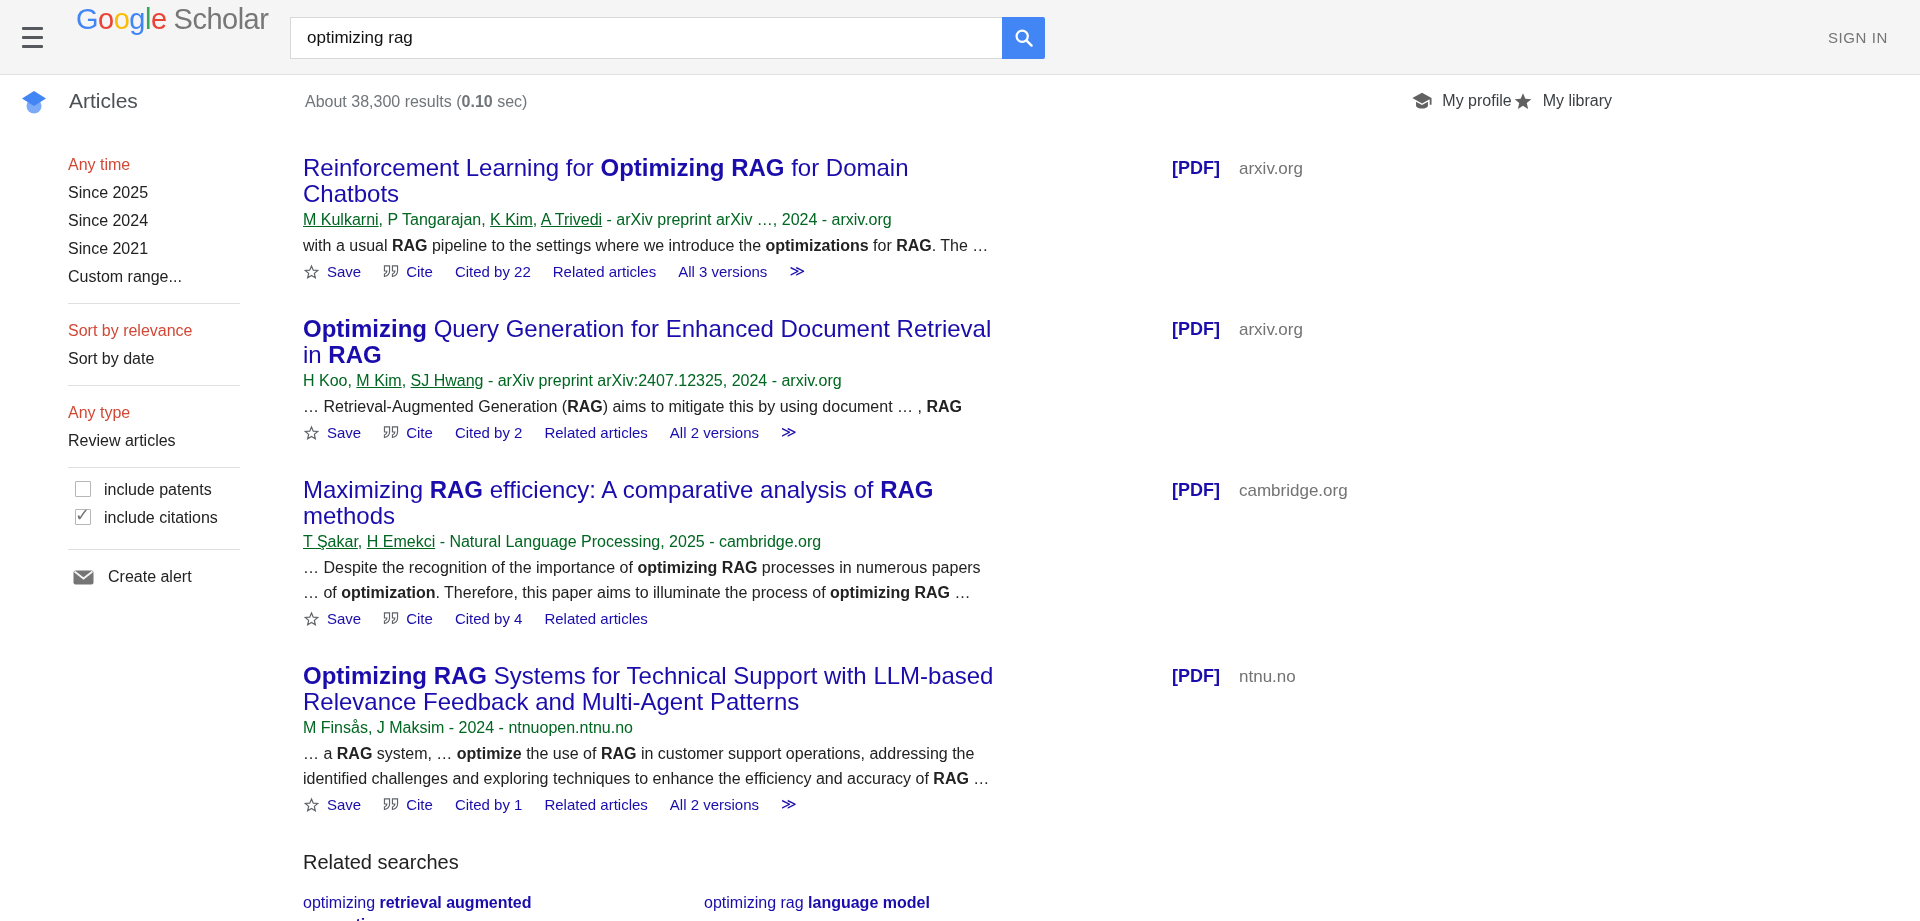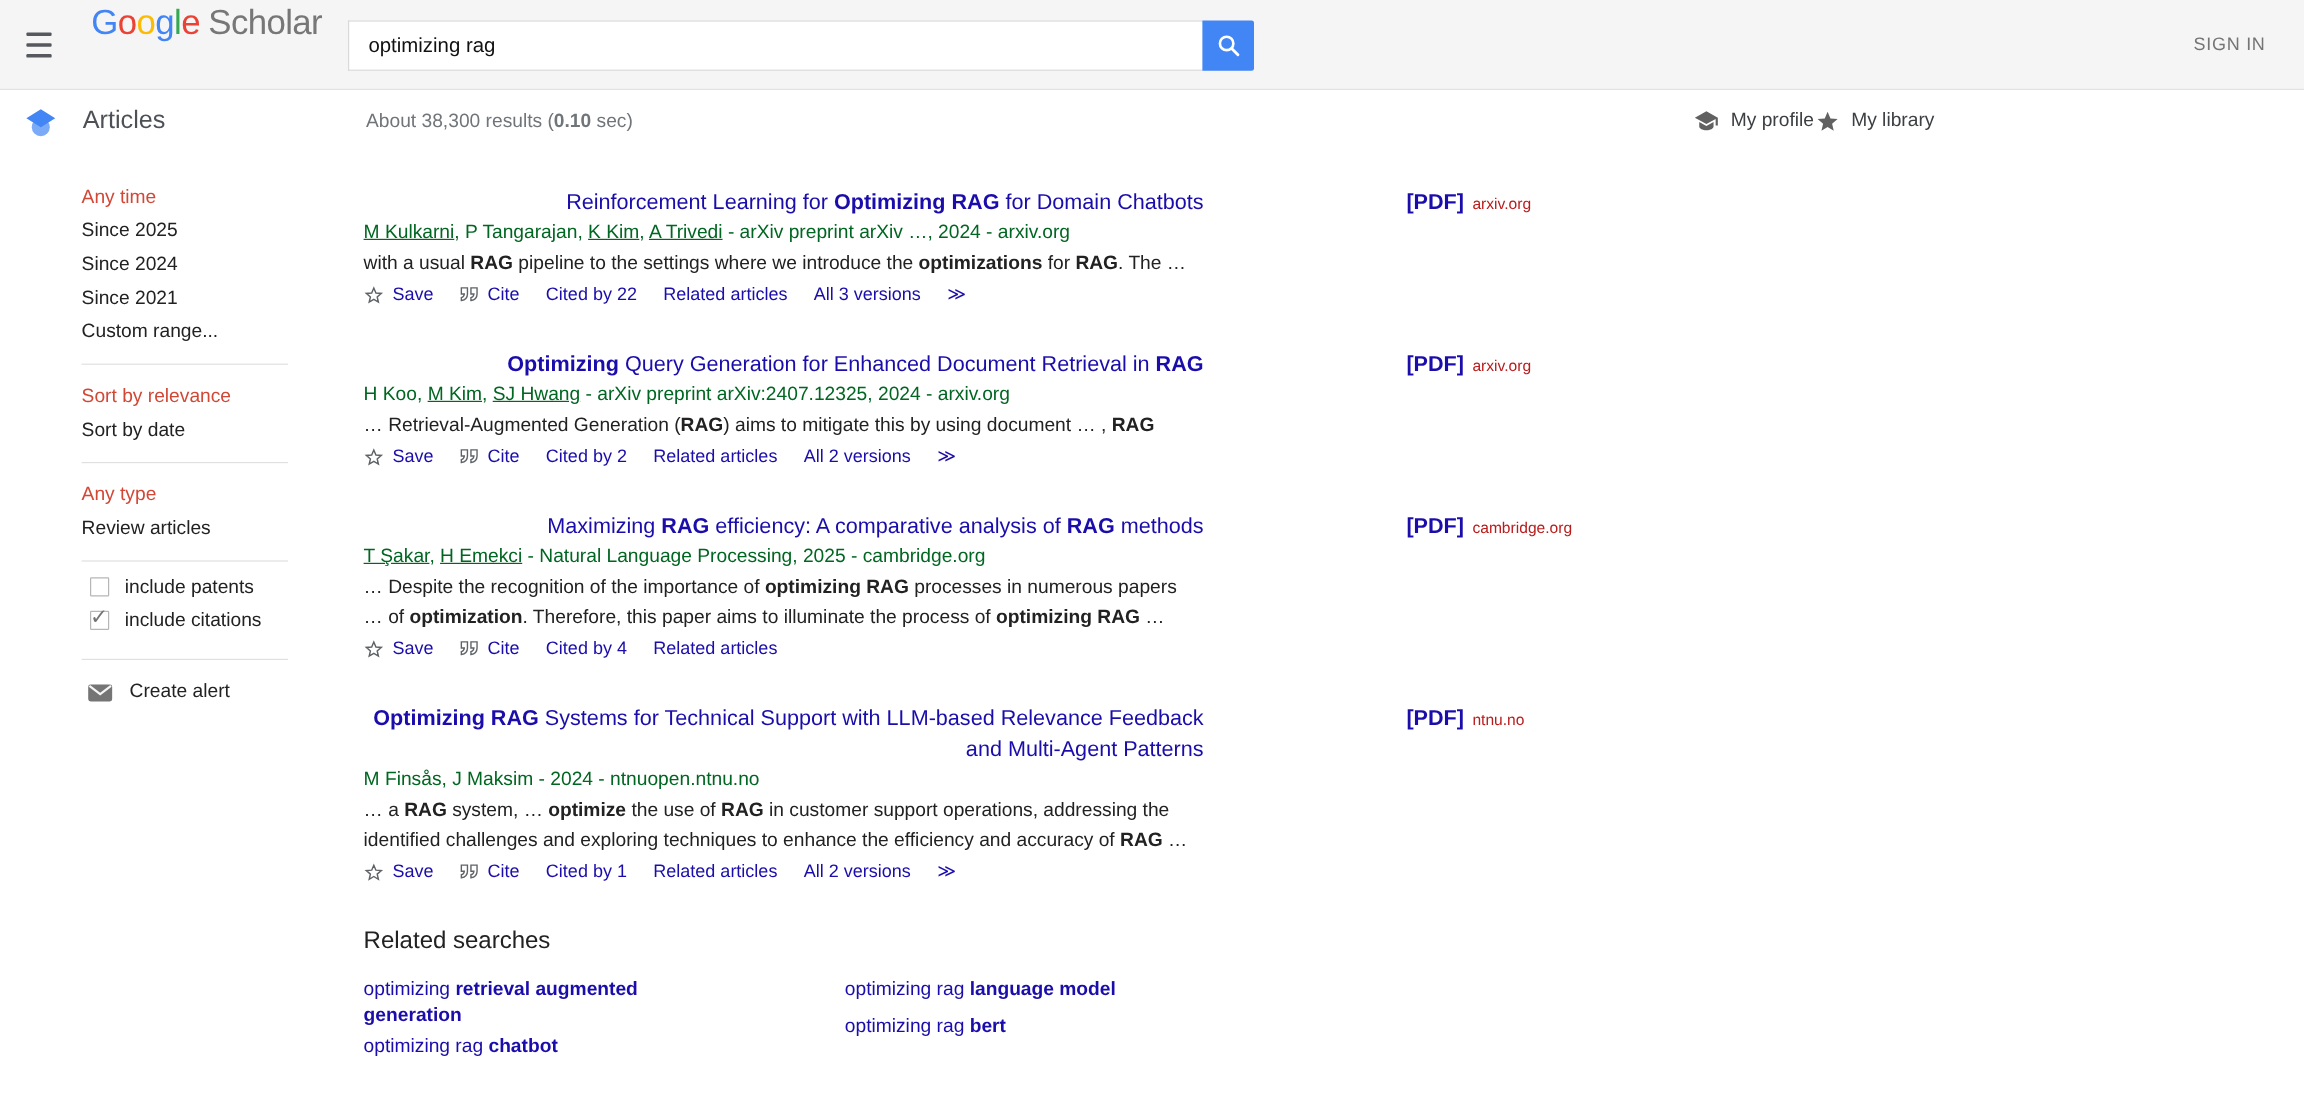--- a/index.html
+++ b/index.html
@@ -45,30 +45,30 @@
     border-radius:1px; margin:0 13px 0 7px; flex:0 0 auto; }
   .cbox .tick { position:absolute; left:-1px; top:-6px; font-size:18px; color:#757575; }
   .create-alert { display:flex; align-items:center; height:28px; margin-top:12px; cursor:pointer; }
   .create-alert .lbl { font-size:16px; color:#222; margin-left:14px; }
   .env-icon { margin-left:5px; }
 
   
   .results { position:absolute; left:303px; top:155px; width:1180px; }
   .result { display:flex; align-items:flex-start; margin-bottom:32px; }
   .result-main { width:700px; flex:0 0 auto; }
-  .result-title { font-size:18px; font-weight:normal; line-height:26px; color:#1a0dab; cursor:pointer;text-align:right; }
+  .result-title { font-size:24px; font-weight:normal; line-height:26px; color:#1a0dab; cursor:pointer; }
   .result-authors { font-size:16px; line-height:26px; color:#006621; white-space:nowrap; }
   .result-authors .u { cursor:pointer; }
   .result-snippet { font-size:16px; line-height:25px; color:#222; white-space:nowrap; }
   .result-actions { display:flex; align-items:center; gap:22px; height:26px; font-size:15px; }
   .action-link { color:#1a0dab; display:flex; align-items:center; gap:7px; cursor:pointer; }
   .chev { font-size:15px; color:#1a0dab; letter-spacing:-2px; }
   .result-side { margin-left:169px; white-space:nowrap; line-height:26px; cursor:pointer; }
   .pdf-tag { font-size:18px; font-weight:bold; color:#1a0dab; }
-  .pdf-src { font-size:13px; color:#b91c1c; margin-left:7px; }
+  .pdf-src { font-size:17px; color:#737373; margin-left:19px; }
 
   
   .related-heading { font-size:20px; line-height:26px; color:#222; margin-top:30px; }
   .related-cols { display:flex; margin-top:17px; }
   .rel-col-left { width:280px; }
   .rel-col-right { margin-left:121px; width:330px; }
   .rel-item { display:block; font-size:16px; line-height:22px; color:#1a0dab; cursor:pointer; }
   .rel-item + .rel-item { margin-top:9px; }
   .rel-col-left .rel-item + .rel-item { margin-top:4px; }
 </style>

